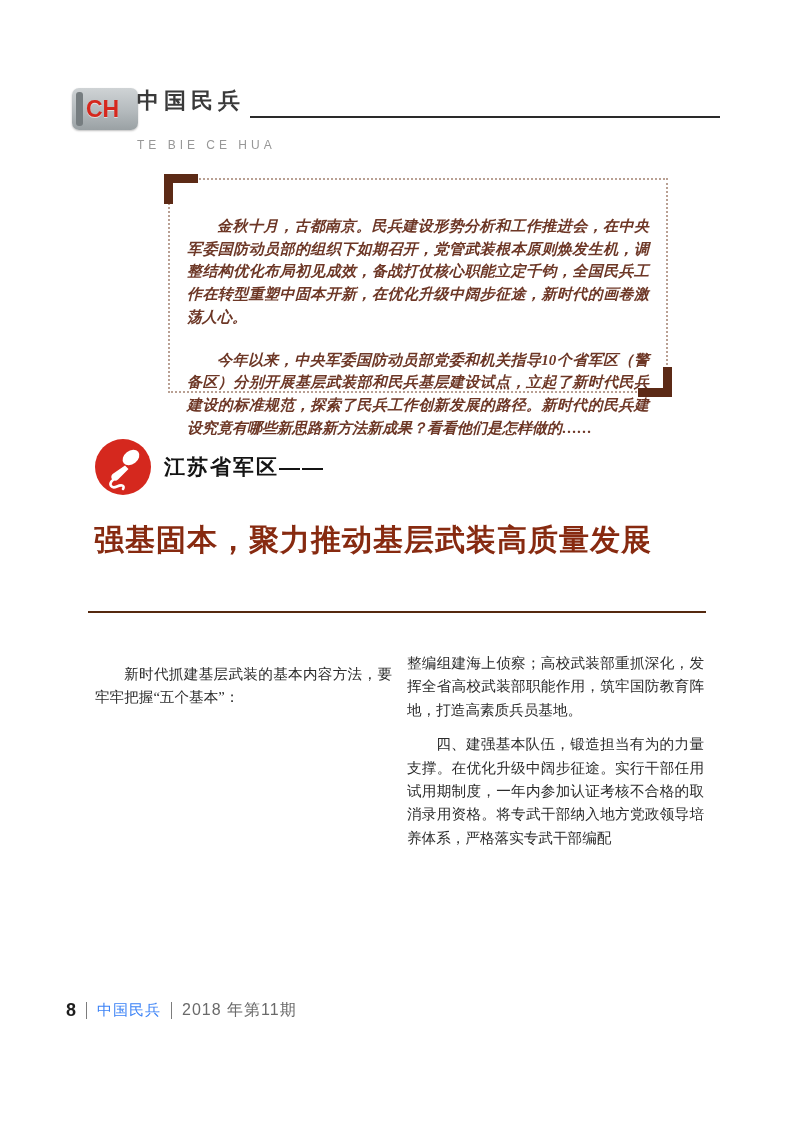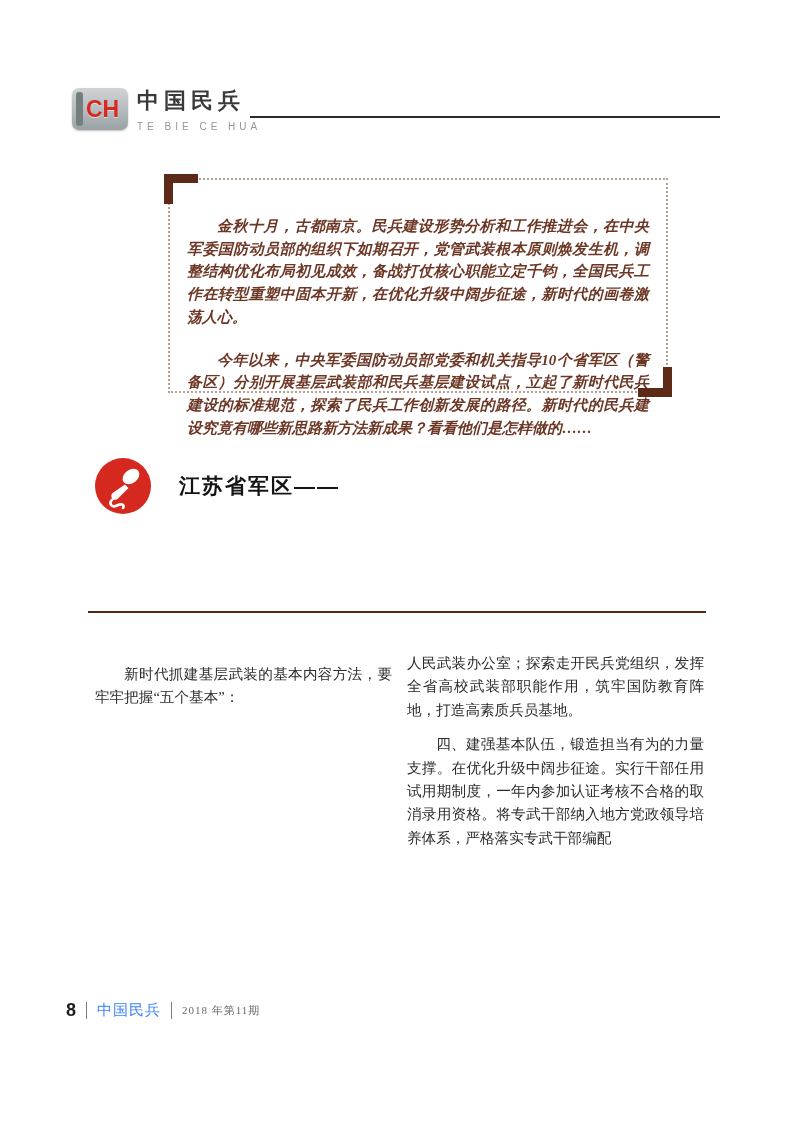--- a/index.html
+++ b/index.html
@@ -9,42 +9,42 @@
     width: 794px;
     height: 1123px;
     background: #ffffff;
     overflow: hidden;
     font-family: "Liberation Serif", serif;
   }
 
   
   .masthead-logo {
     position: absolute; left: 72px; top: 88px;
-    width: 56px; height: 42px;
+    width: 66px; height: 42px;
     border-radius: 7px;
     background: linear-gradient(180deg, #cfd3d5 0%, #b4babd 55%, #9aa1a4 100%);
     box-shadow: 0 1px 2px rgba(0,0,0,.25);
   }
   .logo-spine {
     position: absolute; left: 4px; top: 4px;
     width: 7px; height: 34px;
     border-radius: 3px;
     background: #767d80;
   }
   .logo-text {
     position: absolute; left: 14px; top: 7px;
     font-family: "Liberation Sans", sans-serif;
     font-weight: bold; font-size: 23px; line-height: 28px;
     color: #d5281e;
     text-shadow: 0 1px 0 rgba(255,255,255,.55);
     letter-spacing: 0px;
   }
   .section-head { position: absolute; left: 137px; top: 88px; font-family: "Liberation Sans", sans-serif; }
   .section-title { font-size: 22px; font-weight: bold; color: #3a3a3a; letter-spacing: 5px; line-height: 26px; }
-  .section-subtitle { margin-top: 7px; font-size: 10px; color: #979797; letter-spacing: 4px; }
+  .section-subtitle { margin-top: 24px; font-size: 12px; color: #979797; letter-spacing: 4px; }
   .head-rule { position: absolute; left: 250px; top: 116px; width: 470px; height: 2px; background: #2a2a2a; }
 
   
   .quote-box {
     position: absolute; left: 168px; top: 178px;
     width: 500px; height: 215px;
     border: 2px dotted #b9a093;
     padding: 15px 17px 0 17px;
   }
   .quote-box p {
@@ -60,22 +60,22 @@
     left: -6px; top: -6px; width: 34px; height: 30px;
     border-top: 9px solid #5c2a16; border-left: 9px solid #5c2a16;
   }
   .corner.br {
     right: -6px; bottom: -6px; width: 34px; height: 30px;
     border-bottom: 9px solid #5c2a16; border-right: 9px solid #5c2a16;
   }
 
   
   .kicker-row {
-    position: absolute; left: 95px; top: 458px;
-    display: flex; align-items: center; gap: 28px;
+    position: absolute; left: 95px; top: 439px;
+    display: flex; align-items: center; gap: 13px;
   }
   .mic-badge { width: 56px; height: 56px; display: block; }
   .kicker {
     font-family: "Liberation Sans", sans-serif;
     font-size: 21px; font-weight: bold; color: #141414;
     letter-spacing: 2px;
   }
   .article-title {
     position: absolute; left: 94px; top: 520px; width: 640px;
     font-family: "Liberation Sans", sans-serif;
@@ -99,21 +99,21 @@
 
   
   .page-footer {
     position: absolute; left: 66px; top: 1000px;
     display: flex; align-items: center; gap: 10px;
     font-family: "Liberation Sans", sans-serif;
   }
   .page-num { font-size: 18px; font-weight: bold; color: #1d1d1d; }
   .footer-sep { width: 1px; height: 17px; background: #7c7c7c; }
   .mag-name { font-size: 15px; color: #3b82f6; letter-spacing: 1px; }
-  .issue { font-size: 11px; color: #6a6a6a; letter-spacing: 1px; font-family: Liberation Serif, serif; }
+  .issue { font-size: 16px; color: #6a6a6a; letter-spacing: 1px; }
 </style>
 </head>
 <body>
 
 <div class="page">
 
   <div class="masthead-logo">
     <span class="logo-spine"></span>
     <span class="logo-text">CH</span>
   </div>
@@ -134,28 +134,29 @@
     <span class="mic-badge">
       <svg viewBox="0 0 56 56" width="56" height="56" aria-hidden="true">
         <circle cx="28" cy="28" r="28" fill="#d5281e"></circle>
         <ellipse cx="36" cy="18.5" rx="9.2" ry="6.8" fill="#ffffff" transform="rotate(-38 36 18.5)"></ellipse>
         <path d="M30 26.5 L33.5 30 L23 40.5 C21.4 42.1 18.8 42.1 17.3 40.6 C15.8 39.1 16 36.7 17.6 35.1 Z" fill="#ffffff"></path>
         <path d="M18.5 40.5 C12.5 45.5 16.5 50 22 47.5 C27 45.2 30 46.8 28 50" stroke="#ffffff" stroke-width="2.6" fill="none" stroke-linecap="round"></path>
       </svg>
     </span>
     <span class="kicker">江苏省军区——</span>
   </div>
+  <h1 class="article-title">强基固本，聚力推动基层武装高质量发展</h1>
   <div class="title-rule"></div>
 
   <section class="body-columns">
     <div class="col">
       <p class="indent">新时代抓建基层武装的基本内容方法，要牢牢把握“五个基本”：</p>
     </div>
     <div class="col">
-      <p class="no-indent">人民武装办公室；探索走开民兵党组织，发挥全省高校武装部职能作用，筑牢国防教育阵地，打造高素质兵员基地。</p>
+      <p class="no-indent">整编组建海上侦察；高校武装部重抓深化，发挥全省高校武装部职能作用，筑牢国防教育阵地，打造高素质兵员基地。</p>
       <p class="indent">四、建强基本队伍，锻造担当有为的力量支撑。在优化升级中阔步征途。实行干部任用试用期制度，一年内参加认证考核不合格的取消录用资格。将专武干部纳入地方党政领导培养体系，严格落实专武干部编配</p>
     </div>
   </section>
 
   <footer class="page-footer">
     <span class="page-num">8</span>
     <span class="footer-sep"></span>
     <span class="mag-name">中国民兵</span>
     <span class="footer-sep"></span>
     <span class="issue">2018 年第11期</span>

